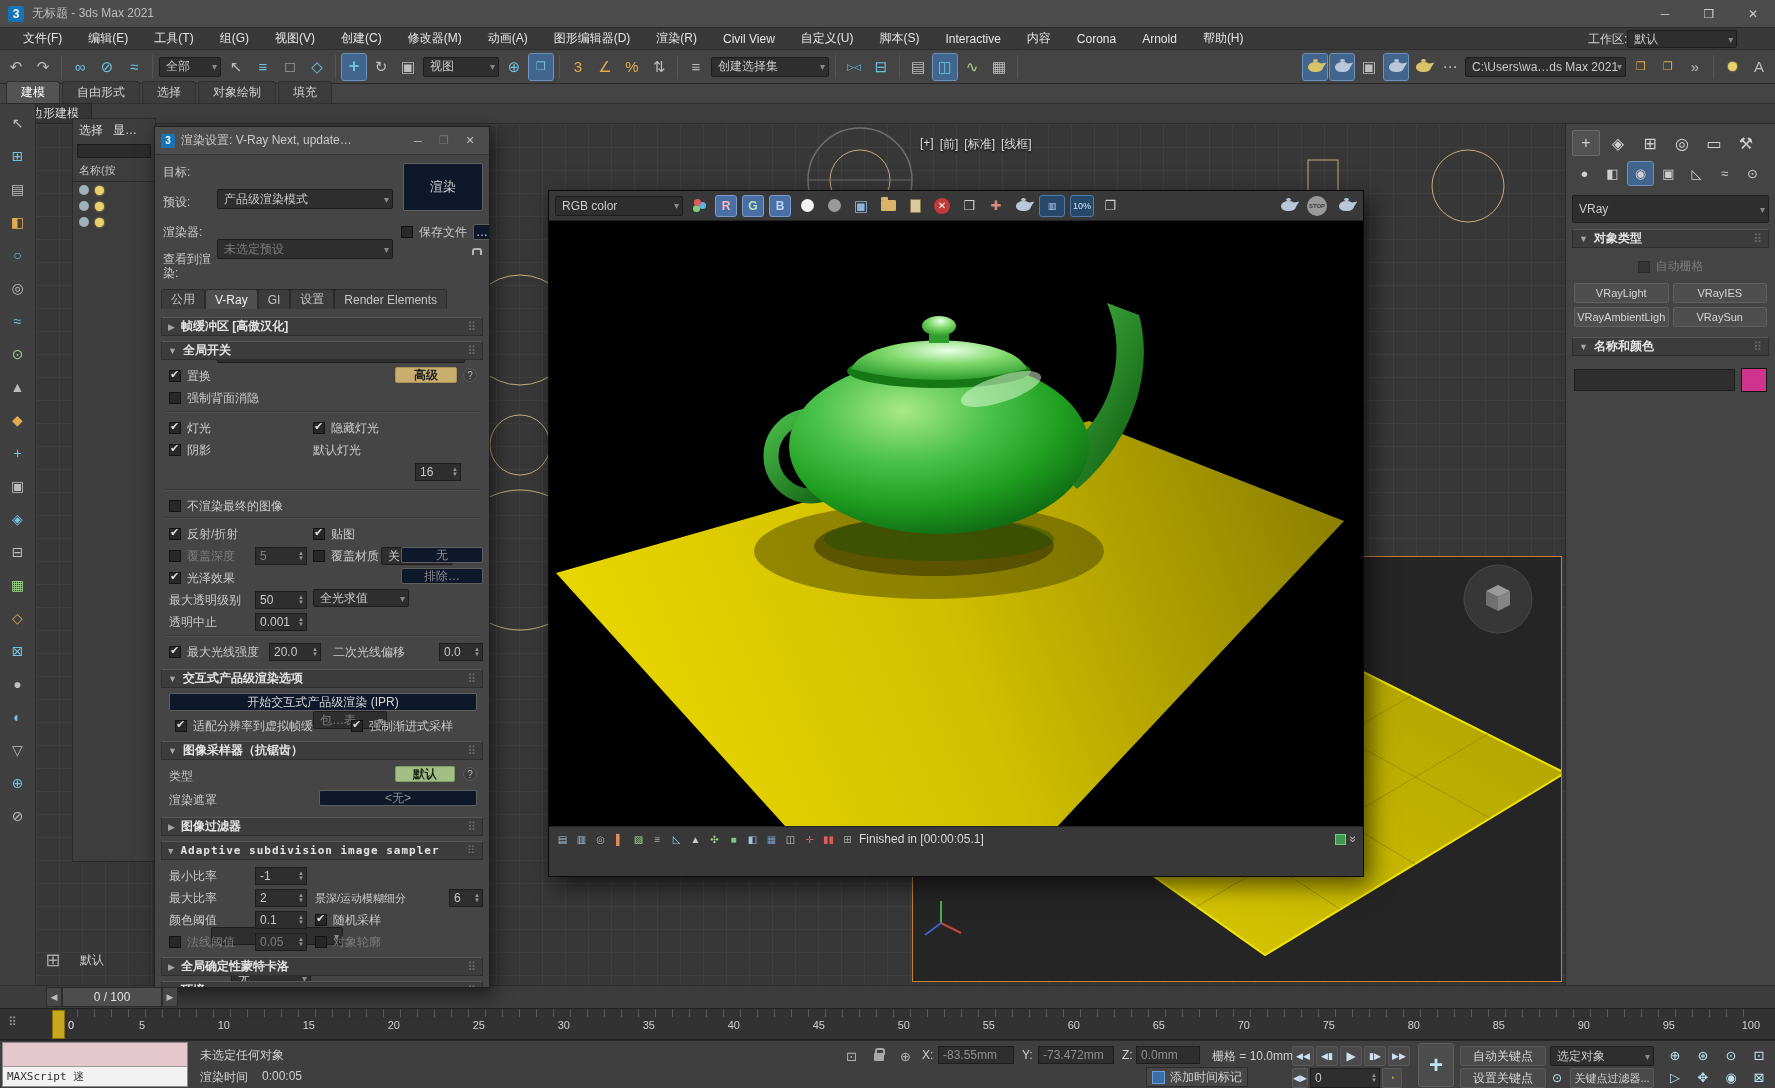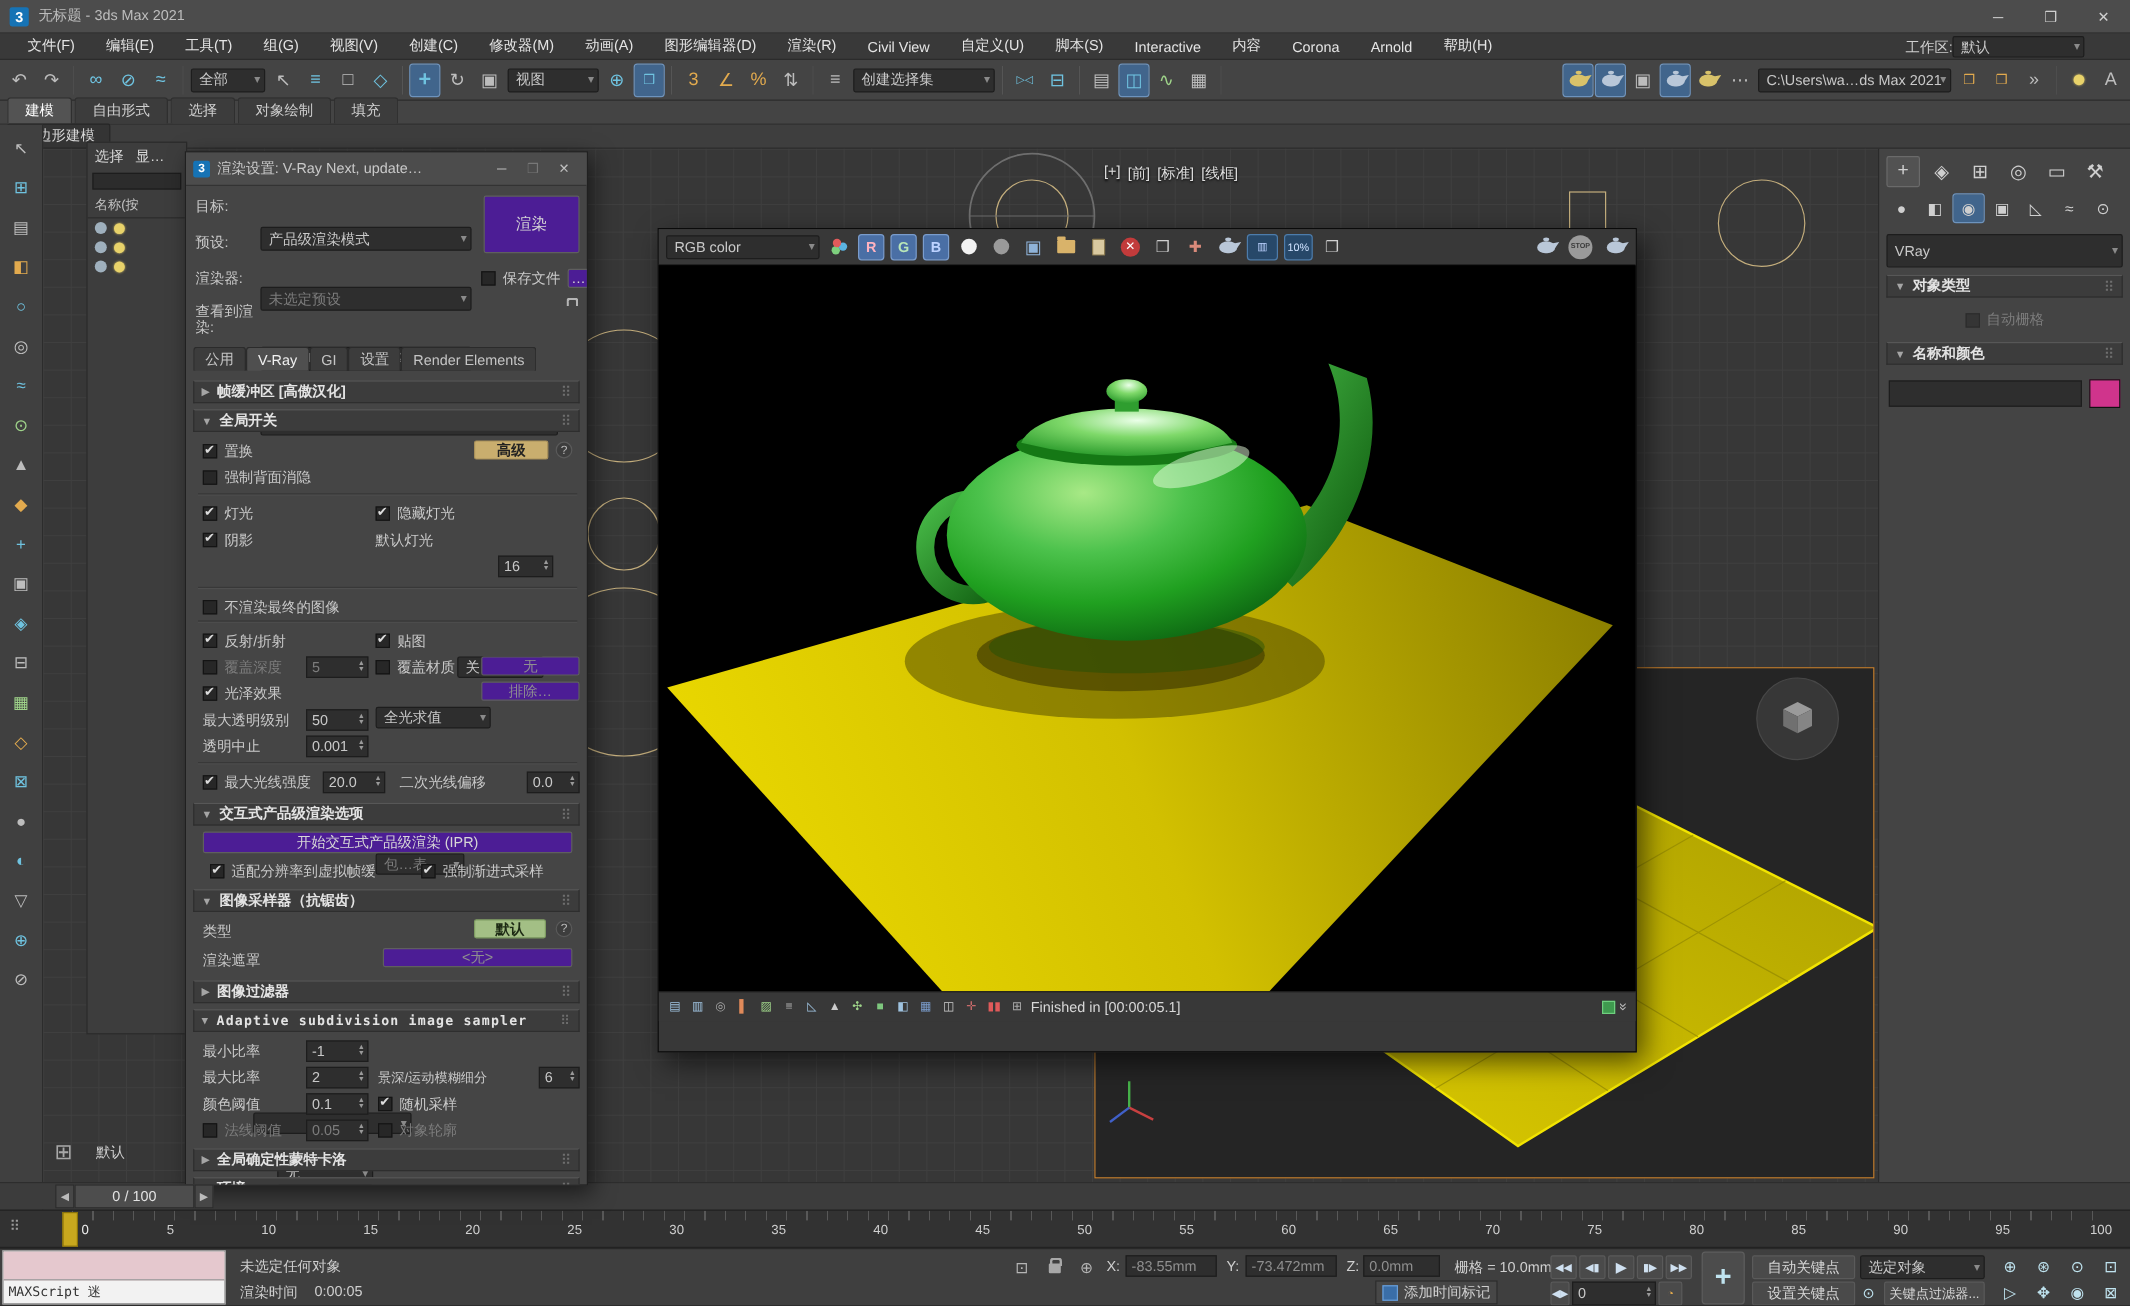--- a/index.html
+++ b/index.html
@@ -81,21 +81,21 @@
 .fr{position:absolute;display:flex;align-items:center;gap:6px;height:18px;white-space:nowrap}
 .lab{color:#c9c9c9}.dis{color:#7c7c7c}
 .ck{width:12px;height:12px;background:#272727;border:1px solid #141414;flex:none;position:relative}
 .ck.on::after{content:"✔";position:absolute;left:0;top:-3px;font-size:11px;color:#dcdcdc}
 .ck.off{}
 .sp{background:#2e2e2e;border:1px solid #1d1d1d;height:18px;display:flex;align-items:center;padding:0 2px 0 4px;color:#c9c9c9}
 .sp .v{flex:1;text-align:left}
 .sp .arr{display:flex;flex-direction:column;align-items:center;color:#9a9a9a;font-size:6px;line-height:5px;margin-left:2px}
 .sp .arr::before{content:"▲"}.sp .arr::after{content:"▼"}
 .sp.dis .v{color:#7c7c7c}
-.btn{background:#4c1d95;border:1px solid #5f5f5f;border-radius:2px;color:#d6d6d6;display:flex;align-items:center;justify-content:center}
+.btn{background:#0f172a;border:1px solid #5f5f5f;border-radius:2px;color:#d6d6d6;display:flex;align-items:center;justify-content:center}
 .btn.tan{background:#c9ae6e;color:#222;border-color:#a8905a;font-weight:bold}
 .btn.green{background:#a3bf85;color:#1d2a14;border-color:#7e9c62;font-weight:bold}
 .btn.dim{color:#8f8f8f}
 .qm{width:14px;height:14px;border-radius:50%;background:#3d3d3d;border:1px solid #5a5a5a;display:flex;align-items:center;justify-content:center;font-size:10px;color:#bbb}
 .roll{position:absolute;left:6px;width:322px;height:19px;background:#3c3c3c;border:1px solid #2e2e2e;border-top-color:#575757;display:flex;align-items:center;font-weight:bold;color:#e3e3e3;gap:6px;padding:0 6px}
 .roll::after{content:"⠿";margin-left:auto;color:#6e6e6e;font-weight:normal}
 .roll .tri{font-size:9px;color:#a5a5a5;font-weight:normal}
 .roll.mono{font-family:"DejaVu Sans Mono","Liberation Mono",monospace;font-size:11px;letter-spacing:1px}
 .hr{position:absolute;left:10px;width:316px;height:1px;background:#383838;box-shadow:0 1px 0 rgba(96,96,96,.35)}
 .dtab{height:20px;padding:0 9px;display:flex;align-items:center;background:#3c3c3c;border:1px solid #2b2b2b;border-bottom:none;border-radius:3px 3px 0 0;color:#c5c5c5;margin-right:0}
@@ -829,20 +829,27 @@
         <span>VRay</span>
       </span>
     <div class="cproll">
         <span class="tri">▼</span>
         <span>对象类型</span>
       </div>
     <div class="agrow">
       <span class="ck off" style="opacity:.5"></span>
       <span class="dis">自动栅格</span>
     </div>
+    <div class="cpbtns">
+
+    <span class="cpb">VRayLight</span>
+        <span class="cpb">VRayIES</span>
+        <span class="cpb">VRayAmbientLigh</span>
+        <span class="cpb">VRaySun</span>
+      </div>
     <div class="cproll">
         <span class="tri">▼</span>
         <span>名称和颜色</span>
       </div>
     <div class="namerow">
       <span class="namefield"></span>
       <span class="swatch" id="cpswatch" style="background: rgb(208, 52, 140);"></span>
     </div>
   </div>
 

